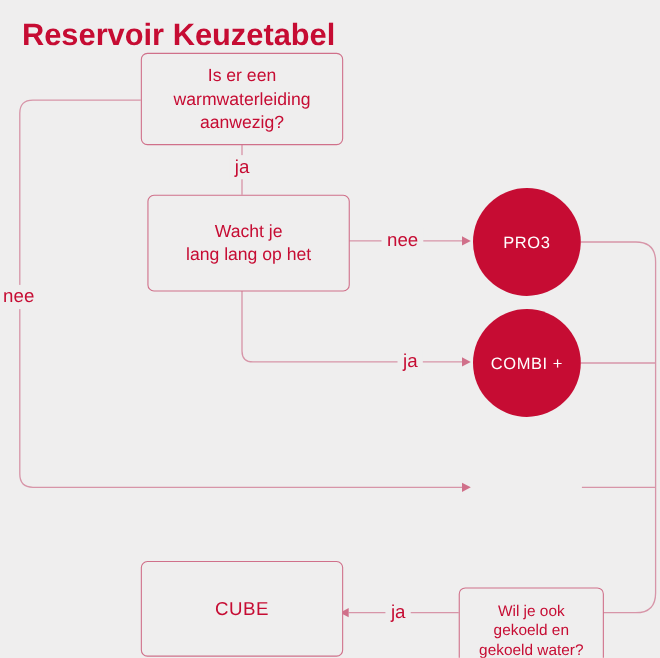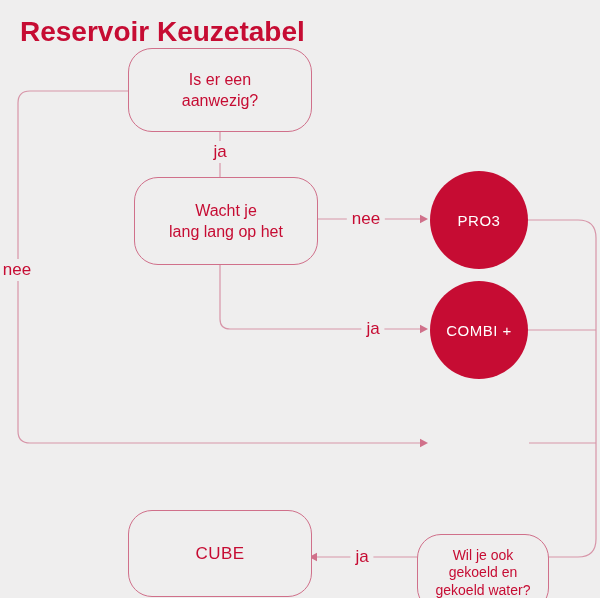--- a/index.html
+++ b/index.html
@@ -9,21 +9,21 @@
     --border:#d0708a;
     --circle_text:#ffffff;
   }
   html,body{margin:0;padding:0;}
   body{background:var(--background);font-family:"Liberation Sans",sans-serif;}
   .canvas{position:relative;width:600px;height:598px;background:var(--background);overflow:hidden;}
   .page-title{position:absolute;left:20px;top:16px;margin:0;font-size:28px;font-weight:bold;color:var(--accent);letter-spacing:0;z-index:4;}
   svg.wires{position:absolute;left:0;top:0;z-index:1;}
   svg.wires path.wire{fill:none;stroke:var(--line);stroke-width:1.2;}
   svg.wires path.arrowhead{fill:var(--border);stroke:none;}
-  .dbox{position:absolute;border:1px solid var(--border);border-radius:24px;background:var(--background);
+  .dbox{position:absolute;border:1px solid var(--border);border-radius:6px;background:var(--background);
         display:flex;flex-direction:column;align-items:center;justify-content:center;
         color:var(--accent);font-size:16px;line-height:21px;text-align:center;z-index:2;}
   .dbox.small{font-size:14px;line-height:17.5px;}
   .dbox.result{font-size:17px;letter-spacing:0.5px;}
   .box-q1{left:128px;top:48px;width:182px;height:82px;}
   .box-q2{left:134px;top:177px;width:182px;height:86px;}
   .box-q3{left:417px;top:534px;width:130px;height:76px;justify-content:center;}
   .box-cube{left:128px;top:510px;width:182px;height:85px;}
   .circle{position:absolute;width:98px;height:98px;border-radius:50%;background:var(--accent);
           color:var(--circle_text);display:flex;align-items:center;justify-content:center;
@@ -57,20 +57,21 @@
     <path class="wire" d="M528 220 H578 Q596 220 596 238 V539 Q596 557 578 557 H547"></path>
     <path class="wire" d="M528 330 H596"></path>
     <path class="wire" d="M529 443 H596"></path>
 
     <path class="wire" d="M417 557 H317"></path>
     <path class="arrowhead" d="M317 552.8 L309 557 L317 561.2 Z"></path>
   </svg>
 
   <div class="dbox box-q1">
     <div>Is er een</div>
+    <div>warmwaterleiding</div>
     <div>aanwezig?</div>
   </div>
 
   <div class="dbox box-q2">
     <div>Wacht je</div>
     <div>lang lang op het</div>
   </div>
 
   <div class="dbox small box-q3">
     <div>Wil je ook</div>

